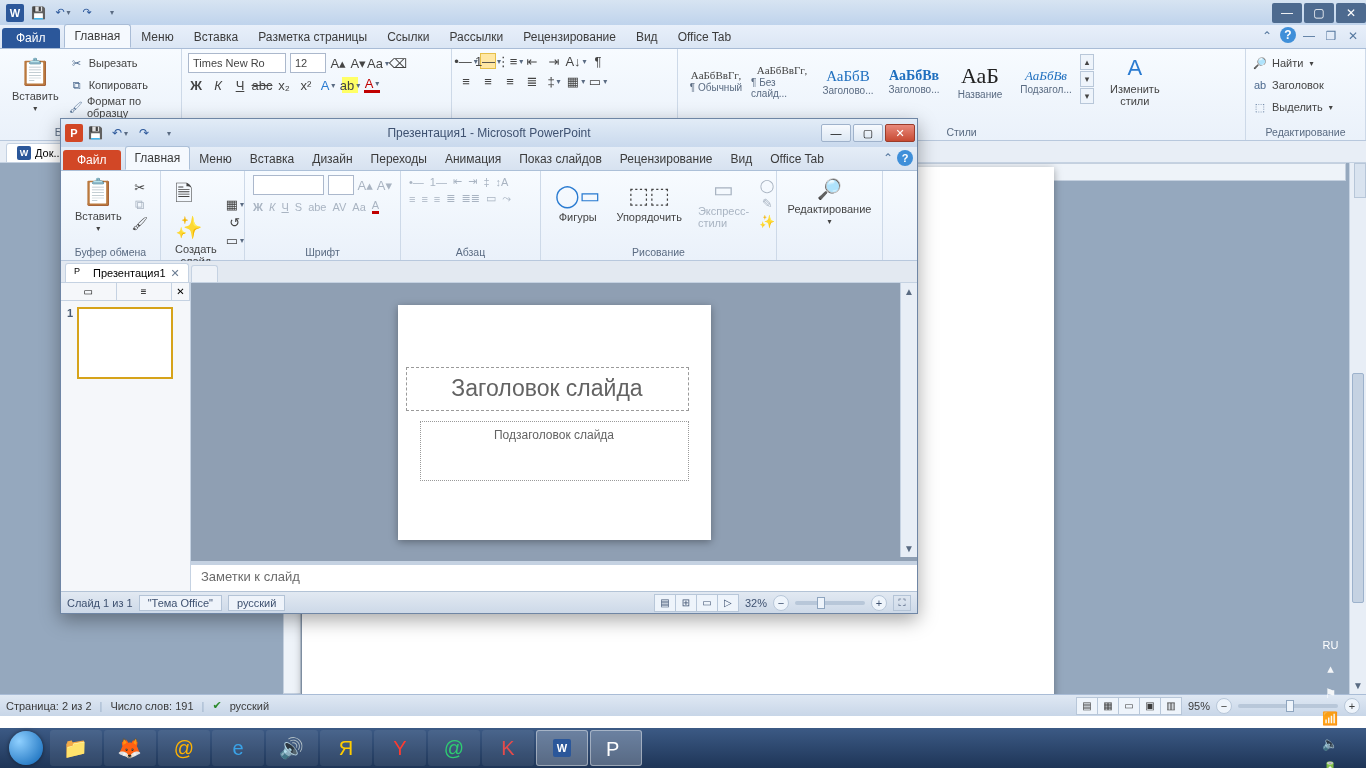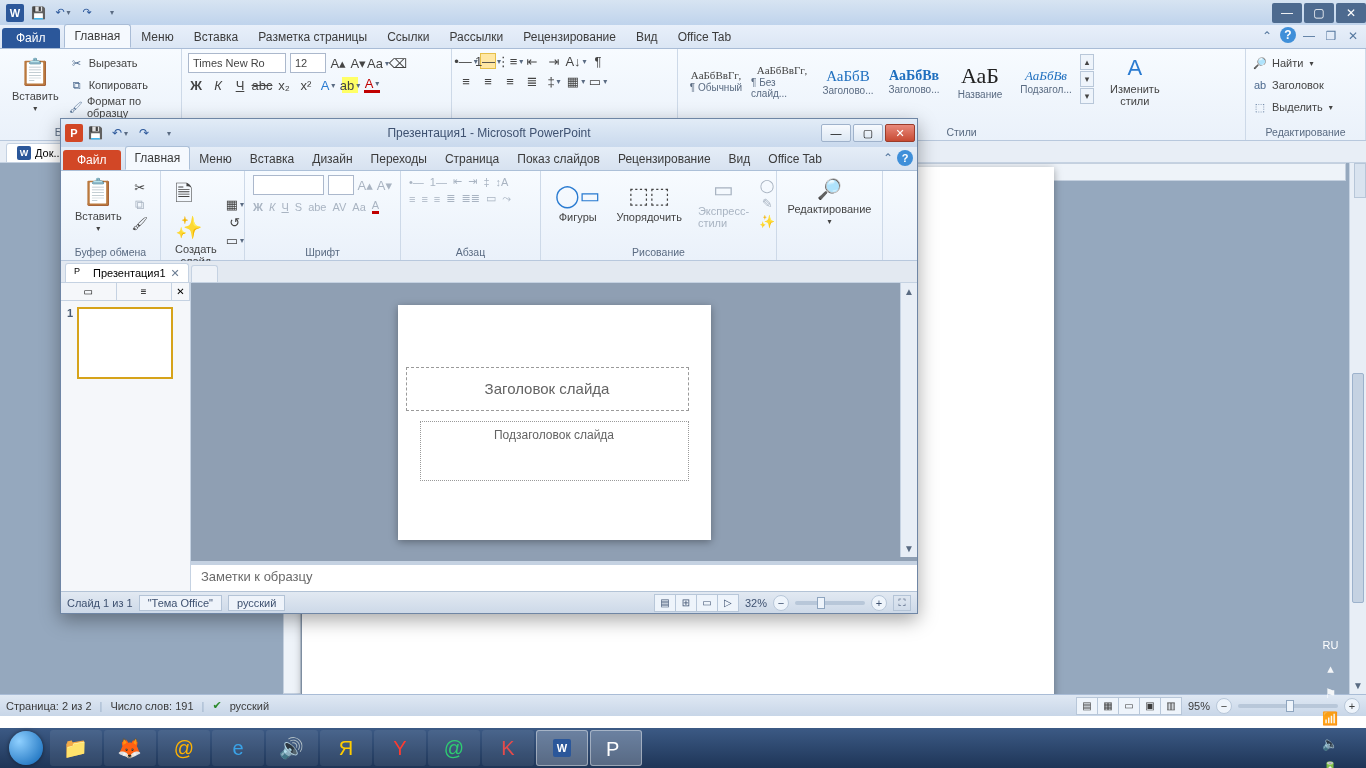--- a/index.html
+++ b/index.html
@@ -107,21 +107,21 @@
 .pp-thumbs .tabrow{ height:18px; display:flex; border-bottom:1px solid #c5d2e2;}
 .pp-thumbs .tabrow span{ flex:1; display:flex;align-items:center;justify-content:center; font-size:10px; border-right:1px solid #c5d2e2;}
 .pp-thumbs .tabrow .x{ flex:0 0 18px;}
 .thumb-item{ display:flex; padding:6px; gap:4px;}
 .thumb-item .num{ font-size:11px; font-weight:bold; color:#4a5b73;}
 .thumb-item .mini{ width:96px; height:72px; background:#fff; border:2px solid #d6a31a;}
 .pp-canvas{ flex:1; background:#8f9fb3; display:flex; flex-direction:column; position:relative;}
 .slide-area{ flex:1; display:flex; align-items:center; justify-content:center;}
 .slide{ width:313px; height:235px; background:#fff; box-shadow:0 2px 8px rgba(0,0,0,.35); position:relative;}
 .ph{ position:absolute; border:1px dashed #9a9a9a; display:flex; align-items:center; justify-content:center; color:#636363;}
-.ph-title{ left:8px; right:22px; top:62px; height:44px; font-size:15px;text-align:center;}
+.ph-title{ left:8px; right:22px; top:62px; height:44px; font-size:23px;text-align:center;}
 .ph-sub{ left:22px; right:22px; top:116px; height:60px; font-size:12px; align-items:flex-start; padding-top:6px; border-style:dotted;}
 .notes{ height:30px; background:#fff; border-top:4px solid #c5d2e2; padding:4px 10px; font-size:13px; color:#6a6a6a;}
 .pp-canvas .vs{ position:absolute; right:0; top:0; bottom:34px; width:17px; background:#e8eef6; border-left:1px solid #c5d2e2;}
 .pp-canvas .vs .arr{position:absolute;left:0;right:0;height:17px;display:flex;align-items:center;justify-content:center;color:#5a6b82;font-size:10px;}
 
 .pp-status{ height:22px; background:linear-gradient(#e2e9f2,#cdd9e8); border-top:1px solid #b3c3d6; display:flex; align-items:center; font-size:11px; color:#3e5170; padding:0 6px; gap:6px;}
 .pp-status .cell{ border:1px solid #b3c3d6; padding:1px 8px; background:#eef3fa;}
 .pp-status .right{ margin-left:auto; display:flex; align-items:center; gap:6px;}
 .pp-status .zoom-track{width:70px;}
 .pp-status .zoom-track .knob{left:22px;}
@@ -371,21 +371,21 @@
     </div>
   </div>
 
   <div class="pp-tabs">
     <div class="file-tab">Файл</div>
     <div class="tab active">Главная</div>
     <div class="tab">Меню</div>
     <div class="tab">Вставка</div>
     <div class="tab">Дизайн</div>
     <div class="tab">Переходы</div>
-    <div class="tab">Страница</div>
+    <div class="tab">Анимация</div>
     <div class="tab">Показ слайдов</div>
     <div class="tab">Рецензирование</div>
     <div class="tab">Вид</div>
     <div class="tab">Office Tab</div>
     <div class="rc">
         <span class="collapse">⌃</span>
         <span class="help">?</span>
       </div>
   </div>
 
@@ -521,21 +521,21 @@
         <div class="mini"></div>
       </div>
     </div>
     <div class="pp-canvas">
       <div class="slide-area">
         <div class="slide">
           <div class="ph ph-title">Заголовок слайда</div>
           <div class="ph ph-sub">Подзаголовок слайда</div>
         </div>
       </div>
-      <div class="notes">Заметки к образцу</div>
+      <div class="notes">Заметки к слайд</div>
       <div class="vs">
           <div class="arr" style="top:0">▲</div>
           <div class="arr" style="bottom:0">▼</div>
         </div>
     </div>
   </div>
 
   <div class="pp-status">
     <span>Слайд 1 из 1</span>
     <span class="cell">"Тема Office"</span>

